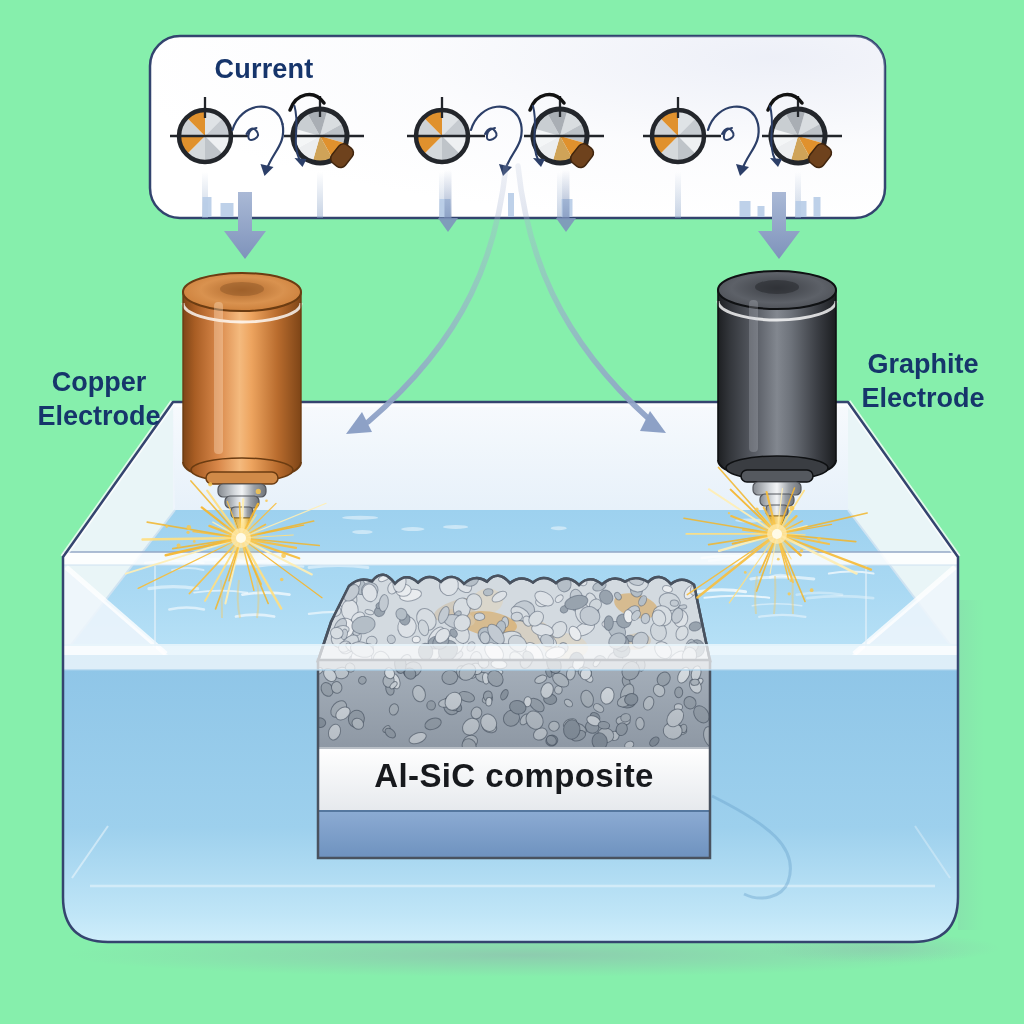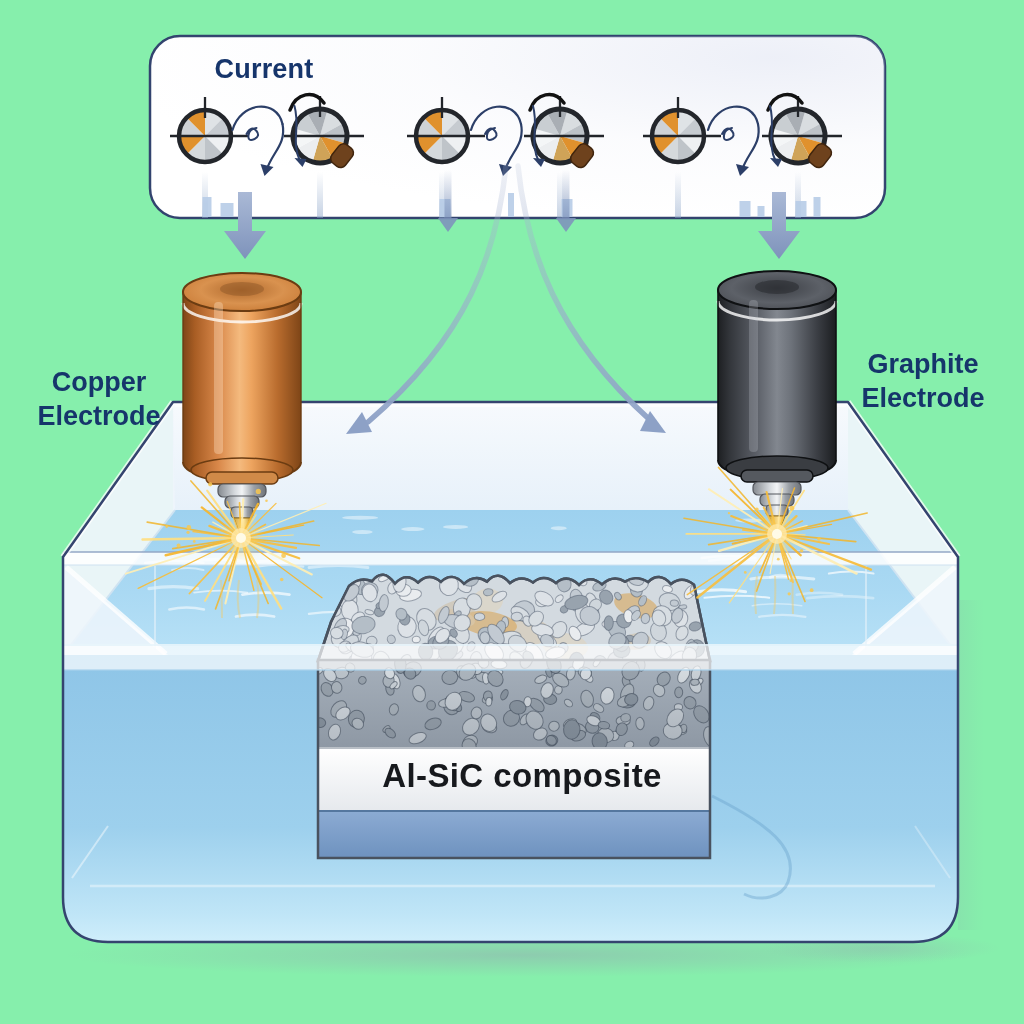--- a/index.html
+++ b/index.html
@@ -11,21 +11,21 @@
   .stage{position:relative;width:1024px;height:1024px;overflow:hidden;background:#86efac;
          font-family:"Liberation Sans",sans-serif;}
   svg#art{position:absolute;left:0;top:0;width:1024px;height:1024px;}
   .ctrl-label{position:absolute;top:55px;transform:translateX(-50%);
     font-weight:bold;font-size:27px;line-height:1.1;color:var(--label-text);
     white-space:nowrap;letter-spacing:0.2px;}
   .elec-label{position:absolute;text-align:center;font-weight:bold;font-size:27px;
     line-height:1.25;color:var(--label-text);}
   #lblCu{left:24px;top:366px;width:150px;}
   #lblGr{left:842px;top:348px;width:162px;}
-  .workpiece-label{position:absolute;left:326px;top:757px;width:392px;text-align:center;
+  .workpiece-label{position:absolute;left:318px;top:757px;width:392px;text-align:center;
     font-weight:bold;font-size:33px;color:#17191d;letter-spacing:0.4px;}
 </style>
 </head>
 <body>
 
 <div class="stage">
 
 <svg id="art" viewBox="0 0 1024 1024" aria-hidden="true">
   <defs>
     <linearGradient id="gBackWall" x1="0" y1="402" x2="0" y2="510" gradientUnits="userSpaceOnUse">

